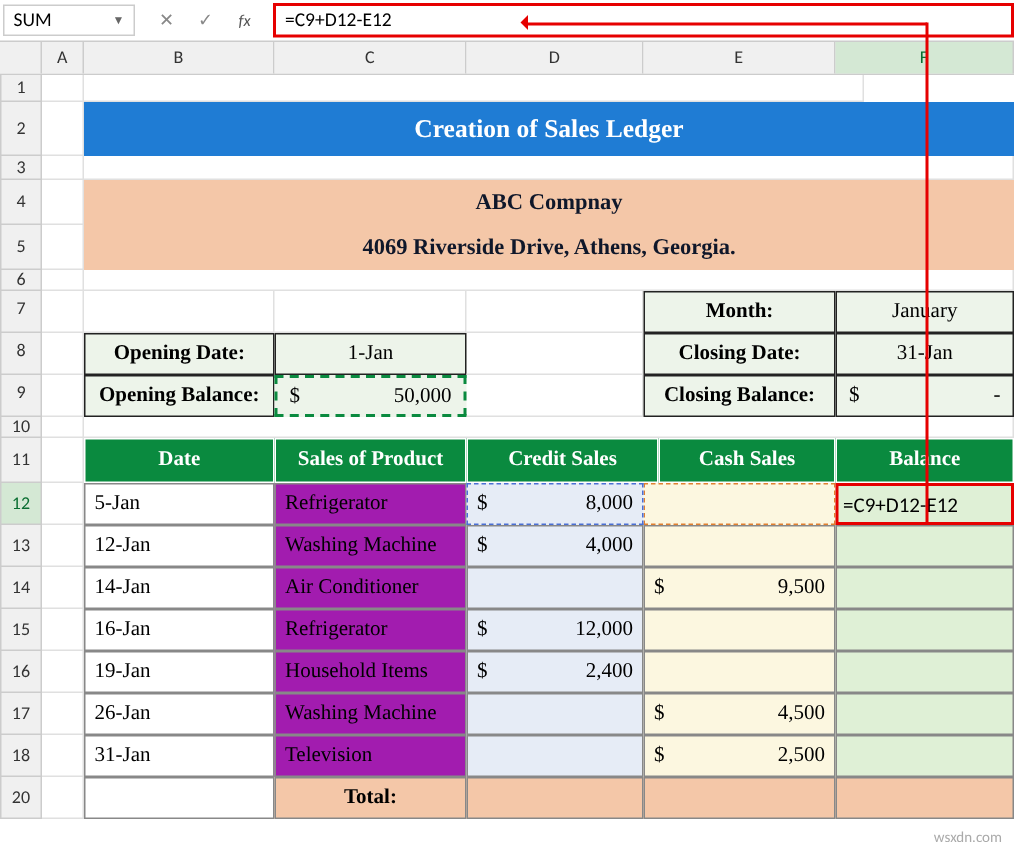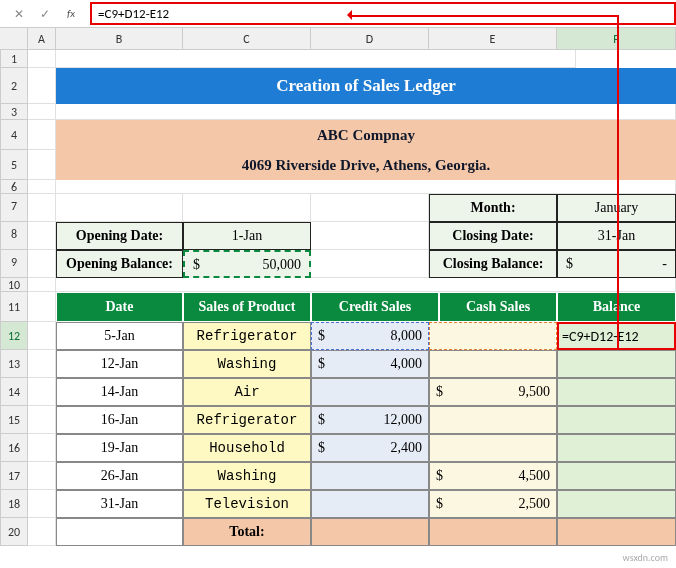--- a/index.html
+++ b/index.html
@@ -44,23 +44,23 @@
     .label-box { background: #edf4ea; border: 1px solid #222; font-weight: bold; text-align: center; font-family: 'Times New Roman', serif; font-size: 14px; line-height: 26px; }
     .value-box { background: #edf4ea; border: 1px solid #222; text-align: center; font-family: 'Times New Roman', serif; font-size: 14px; line-height: 26px; }
     .value-box.money { display: flex; justify-content: space-between; padding: 0 8px; }
     
     .sel-green { border: 2px dashed #0a8a3f !important; }
     
     .header-row { height: 30px; justify-content: center; }
     .th { background: #0a8a3f; color: #fff; font-weight: bold; font-size: 14px; font-family: 'Times New Roman', serif; text-align: center; line-height: 28px; border: 1px solid #fff; }
     
     .data-row { height: 28px; }
-    .td { border: 1px solid #888; font-family: 'Times New Roman', serif; font-size: 14px; line-height: 26px; text-align: center; padding: 0 6px; }
+    .td { border: 1px solid #888; font-family: 'Times New Roman', serif; font-size: 14px; line-height: 26px; padding: 0 6px; }
     .td.date { background: #fff; }
-    .td.prod { background: #fef9c3; font-family: Liberation Mono, monospace; }
+    .td.prod { background: #a21caf; }
     .td.cash { background: #e6ecf6; display: flex; justify-content: space-between; }
     .td.credit { background: #fcf7e0; display: flex; justify-content: space-between; }
     .td.bal { background: #dff0d6; display: flex; justify-content: space-between; }
     
     .sel-blue { border: 1.5px dashed #4a6fd4 !important; position: relative; }
     .sel-orange { border: 1.5px dashed #e08030 !important; }
     .sel-red { border: 2px solid #e60000 !important; }
     
     .total-row .td { font-weight: bold; background: #f4c7a8; }
     .total-row .td.date { background: #fff; }
@@ -69,20 +69,24 @@
     .arrow-v { width: 2px; }
     .arrow-h { height: 2px; }
     .arrow-head { position: absolute; width: 0; height: 0; border: 5px solid transparent; z-index: 11; }
     
     .watermark { position: absolute; bottom: 4px; right: 8px; font-size: 10px; color: #aaa; }
   </style>
 </head>
 <body>
 
 <div class="formula-bar">
+  <div class="name-box">
+    <span>SUM</span>
+    <span class="dropdown-arrow">▼</span>
+  </div>
   <div class="fb-buttons">
     <span class="fb-btn">✕</span>
     <span class="fb-btn">✓</span>
     <span class="fb-btn fx">fx</span>
   </div>
   <div class="formula-input">
     <span>=C9+D12-E12</span>
   </div>
 </div>
 

